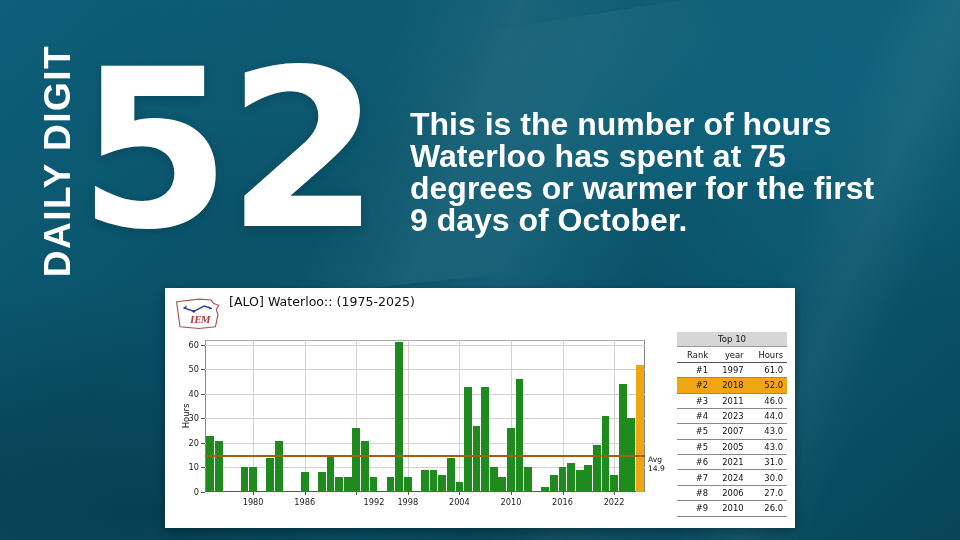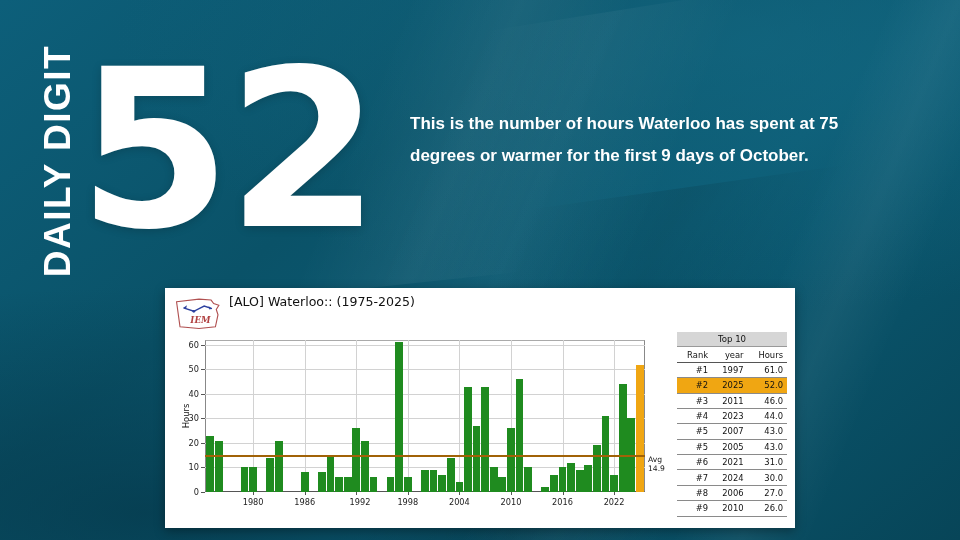--- a/index.html
+++ b/index.html
@@ -47,21 +47,21 @@
     position:absolute;left:78px;top:40px;
     font-size:220px;line-height:220px;font-weight:bold;
     color:#ffffff;letter-spacing:-4px;
     font-family:"DejaVu Sans", sans-serif;
     text-shadow:0 2px 10px rgba(0,0,0,.18);
   }
 
   
   #headline{
     position:absolute;left:410px;top:108px;width:480px;
-    color:#ffffff;font-weight:bold;font-size:17px;line-height:32px;
+    color:#ffffff;font-weight:bold;font-size:32px;line-height:32px;
   }
 
   
   #chart-card{
     position:absolute;left:165px;top:288px;width:630px;height:240px;
     background:#ffffff;box-shadow:0 3px 10px rgba(0,0,0,.35);
   }
   #iem-logo{position:absolute;left:8px;top:6px;width:52px;height:38px;text-align:right;}
   #chart-title{
     position:absolute;left:64px;top:5px;width:470px;
@@ -193,21 +193,21 @@
           <div class="ytick-label" style="top: 29.4194px;">50</div>
           <div class="ytick-mark" style="top: 29.4194px;"></div>
           <div class="ytick-label" style="top: 4.90323px;">60</div>
           <div class="ytick-mark" style="top: 4.90323px;"></div>
         </div>
       <div id="xticks">
           <div class="xtick-label" style="left: 48.125px;">1980</div>
           <div class="xtick-mark" style="left: 48.125px;"></div>
           <div class="xtick-label" style="left: 99.6875px;">1986</div>
           <div class="xtick-mark" style="left: 99.6875px;"></div>
-          <div class="xtick-label" style="left: 155px; text-align: center;">1992</div>
+          <div class="xtick-label" style="left: 169px; text-align: center;">1992</div>
           <div class="xtick-mark" style="left: 151.25px;"></div>
           <div class="xtick-label" style="left: 202.812px;">1998</div>
           <div class="xtick-mark" style="left: 202.812px;"></div>
           <div class="xtick-label" style="left: 254.375px;">2004</div>
           <div class="xtick-mark" style="left: 254.375px;"></div>
           <div class="xtick-label" style="left: 305.938px;">2010</div>
           <div class="xtick-mark" style="left: 305.938px;"></div>
           <div class="xtick-label" style="left: 357.5px;">2016</div>
           <div class="xtick-mark" style="left: 357.5px;"></div>
           <div class="xtick-label" style="left: 409.062px;">2022</div>
@@ -279,21 +279,21 @@
         </tr>
       </thead>
       <tbody id="top10-body">
           <tr class="datarow">
             <td>#1</td>
             <td>1997</td>
             <td>61.0</td>
           </tr>
           <tr class="datarow hl">
             <td>#2</td>
-            <td>2025</td>
+            <td>2018</td>
             <td>52.0</td>
           </tr>
           <tr class="datarow">
             <td>#3</td>
             <td>2011</td>
             <td>46.0</td>
           </tr>
           <tr class="datarow">
             <td>#4</td>
             <td>2023</td>

